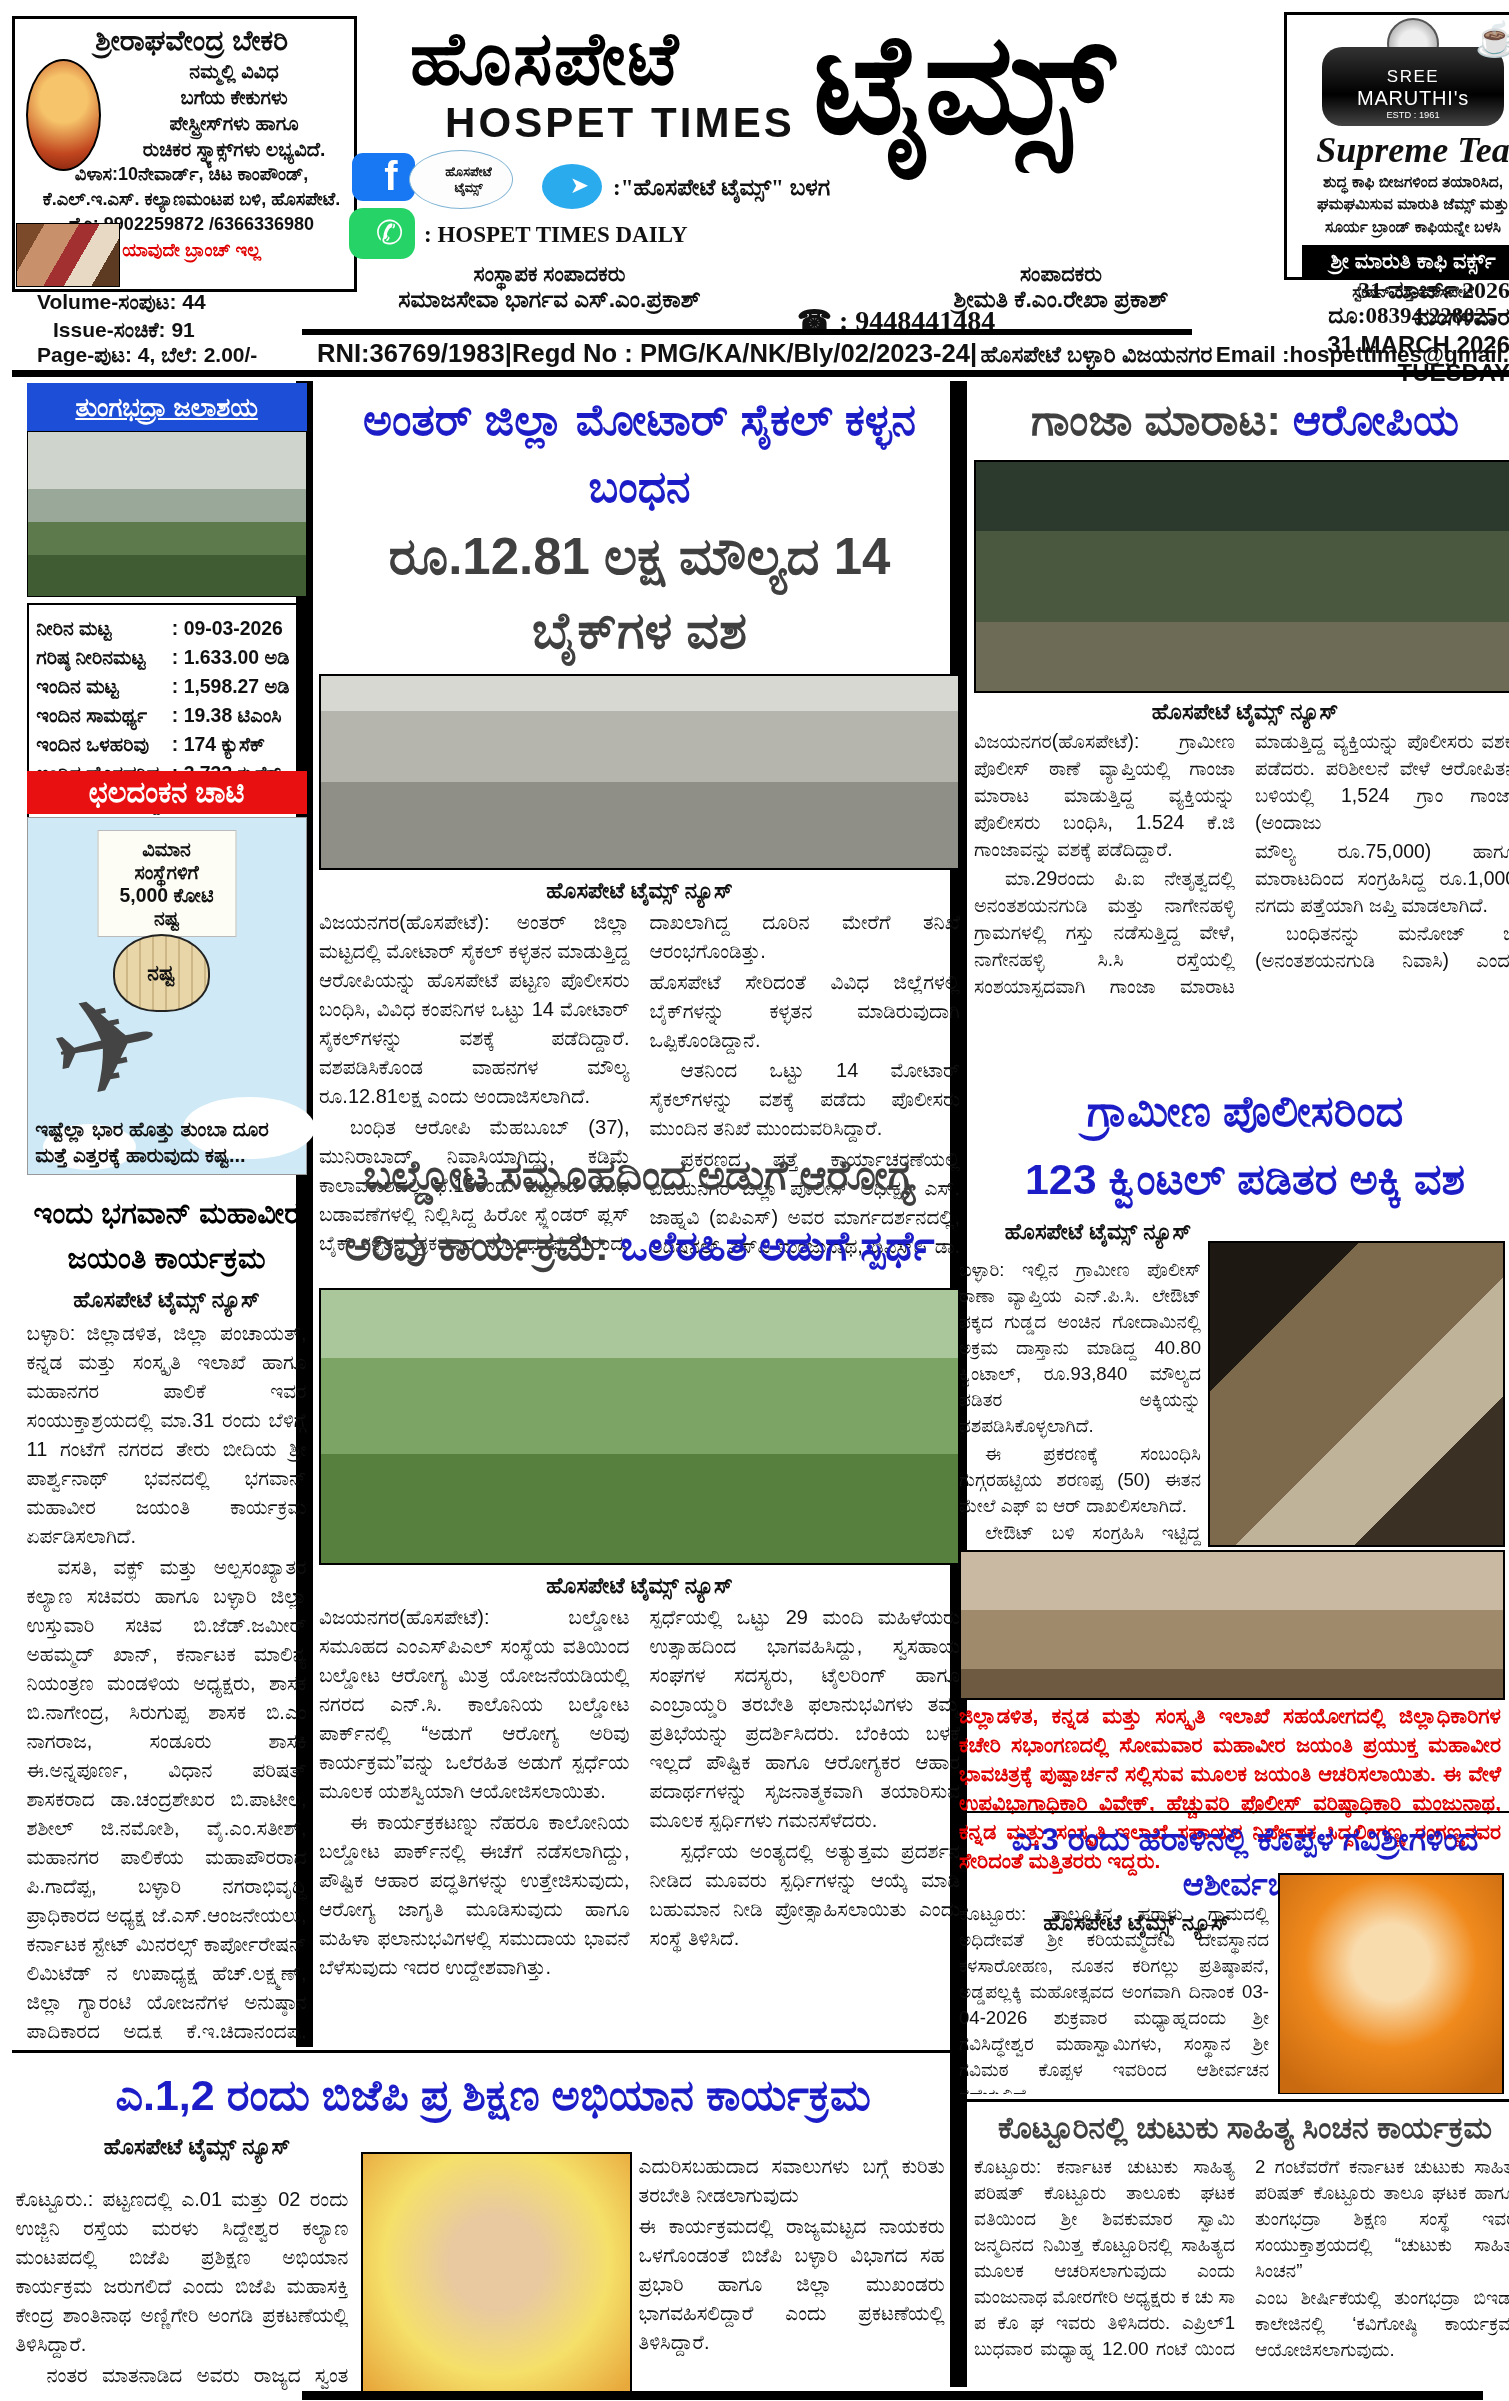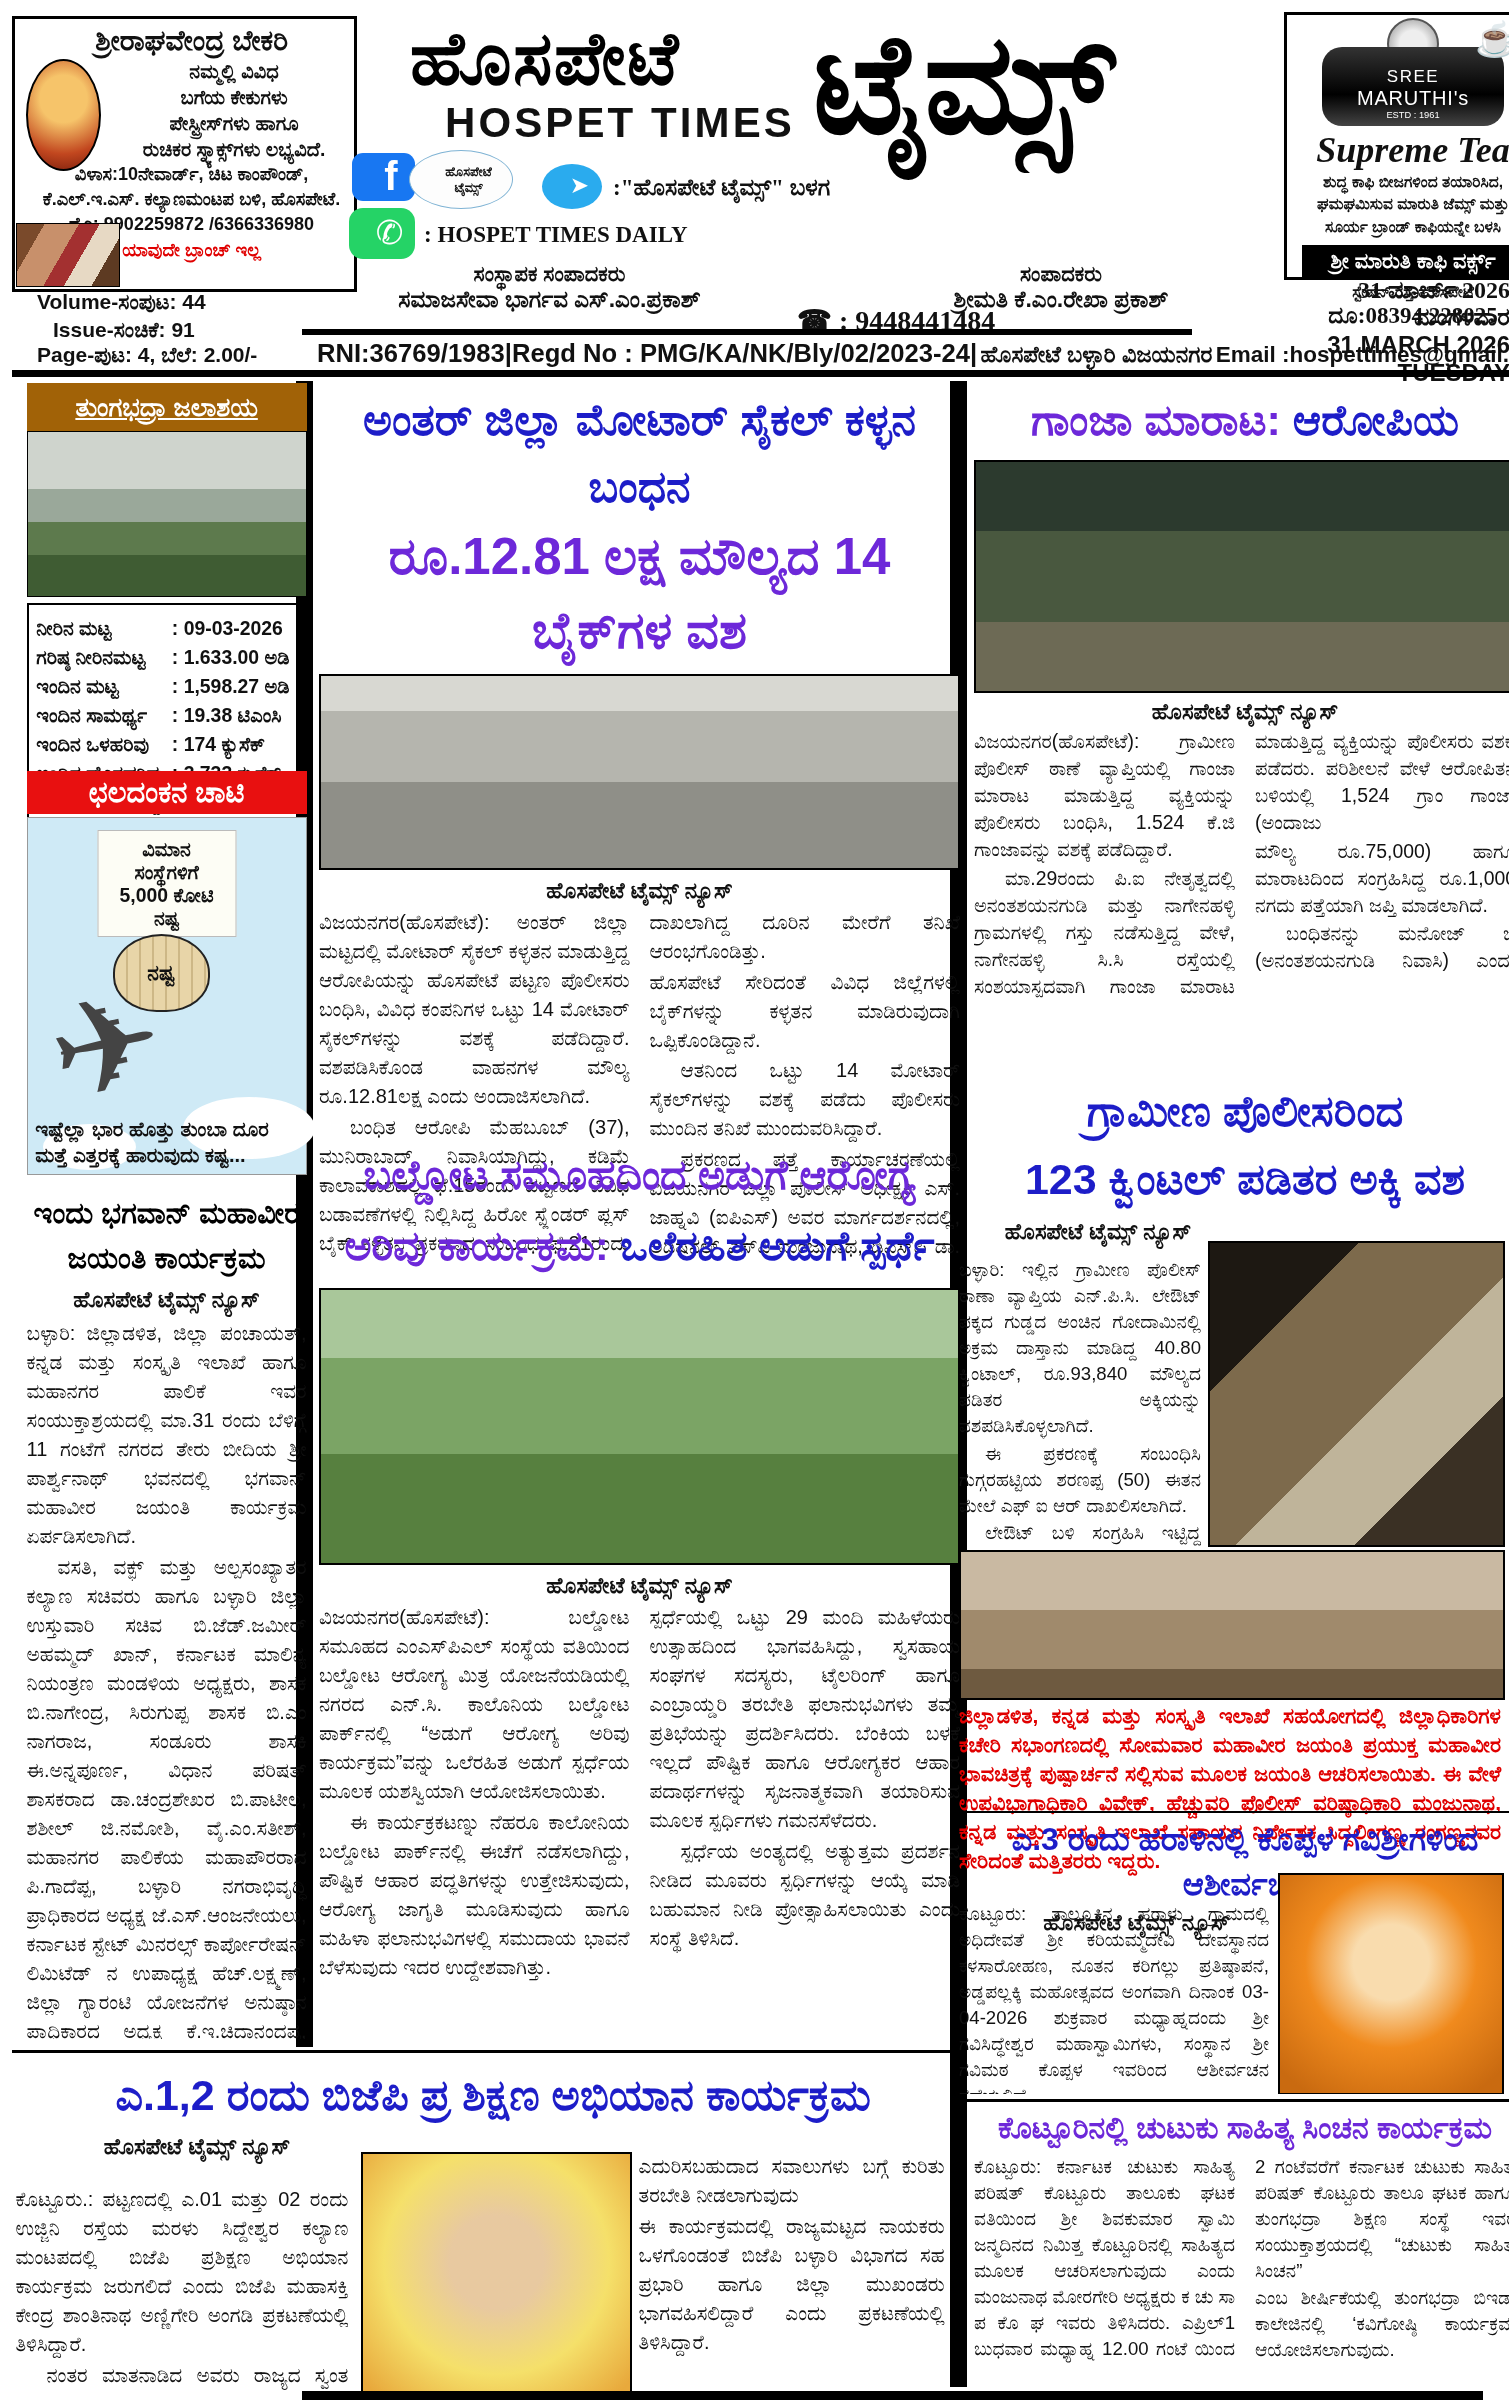--- a/index.html
+++ b/index.html
@@ -49,21 +49,21 @@
   .supreme-kn{font-size:15.5px;font-weight:bold;text-align:center;line-height:22.5px;}
   .supreme-bar{background:#000;color:#fff;font-size:21px;font-weight:bold;text-align:center;
                padding:4.6px 0;margin-top:6.2px;}
   .cup{position:absolute;right:6.2px;top:4.6px;font-size:34px;}
 
   
   .hrule{background:#000;}
   .vrule{background:#000;width:2.3px;}
 
   
-  .resv-head{background:#a16207;color:#fff;font-size:25.6px;font-weight:bold;text-align:center;
+  .resv-head{background:#1d4ed8;color:#fff;font-size:25.6px;font-weight:bold;text-align:center;
              line-height:48px;text-decoration:underline;}
   .resv-photo{background:linear-gradient(180deg,#cfd4cd 0 35%,#9aa89a 35% 55%,#5d7a4d 55% 75%,#3f5c33 75%);}
   .resv-table{border:2.3px solid #000;padding:9.3px 7.7px;}
   .resv-row{display:flex;font-size:19.4px;font-weight:bold;line-height:29px;}
   .resv-row .lab{width:52%;}
   .cart-head{background:#e81010;color:#fff;font-size:29px;font-weight:bold;text-align:center;line-height:43px;}
   .cart-body{background:#cfeaf6;border:1.5px solid #999;position:relative;}
   .cart-bubble{position:absolute;left:50%;transform:translateX(-50%);top:12.4px;background:#fdfdf5;
                border:0.8px solid #bbb;padding:6.2px 11px;font-size:19.4px;font-weight:bold;text-align:center;}
   .sack{position:absolute;left:85px;top:116px;width:93px;height:74px;border-radius:50% 50% 45% 45%;
@@ -73,21 +73,21 @@
   .cloud{position:absolute;background:#fff;border-radius:50%;}
   .cart-cap{position:absolute;left:7.7px;bottom:6.2px;font-size:20px;font-weight:bold;line-height:26px;}
   .art-head-bk{font-size:29px;font-weight:bold;text-align:center;line-height:45px;color:#000;}
   .byline{font-size:22px;font-weight:bold;text-align:center;}
   .body-txt{font-size:20px;line-height:29px;text-align:justify;overflow:hidden;}
   .body-txt p{margin:0 0 1.5px;text-indent:31px;}
   .body-txt p.noind{text-indent:0;}
 
   
   .hl-blue{color:#1d1dc8;}
-  .hl-red{color:#6d28d9;}
+  .hl-red{color:#404040;}
   .hl1{font-size:44px;font-weight:bold;text-align:center;line-height:67px;}
   .hl2{font-size:51px;font-weight:bold;text-align:center;line-height:74px;}
   .hlm{font-size:41px;font-weight:bold;text-align:center;line-height:71px;}
   .hlr{font-size:43px;font-weight:bold;text-align:center;line-height:68px;}
   .photo{border:2.3px solid #000;}
   .cols2{column-count:2;column-gap:20px;}
 
   .bikes-photo{background:linear-gradient(180deg,#d8d8d2 0 18%,#b5b5ae 18% 55%,#8f8f88 55%);}
   .ganja-photo{background:linear-gradient(180deg,#2c3a2e 0 30%,#49583f 30% 70%,#6d6a55 70%);}
   .park-photo{background:linear-gradient(180deg,#a9c79a 0 25%,#7ba465 25% 60%,#57803f 60%);}

